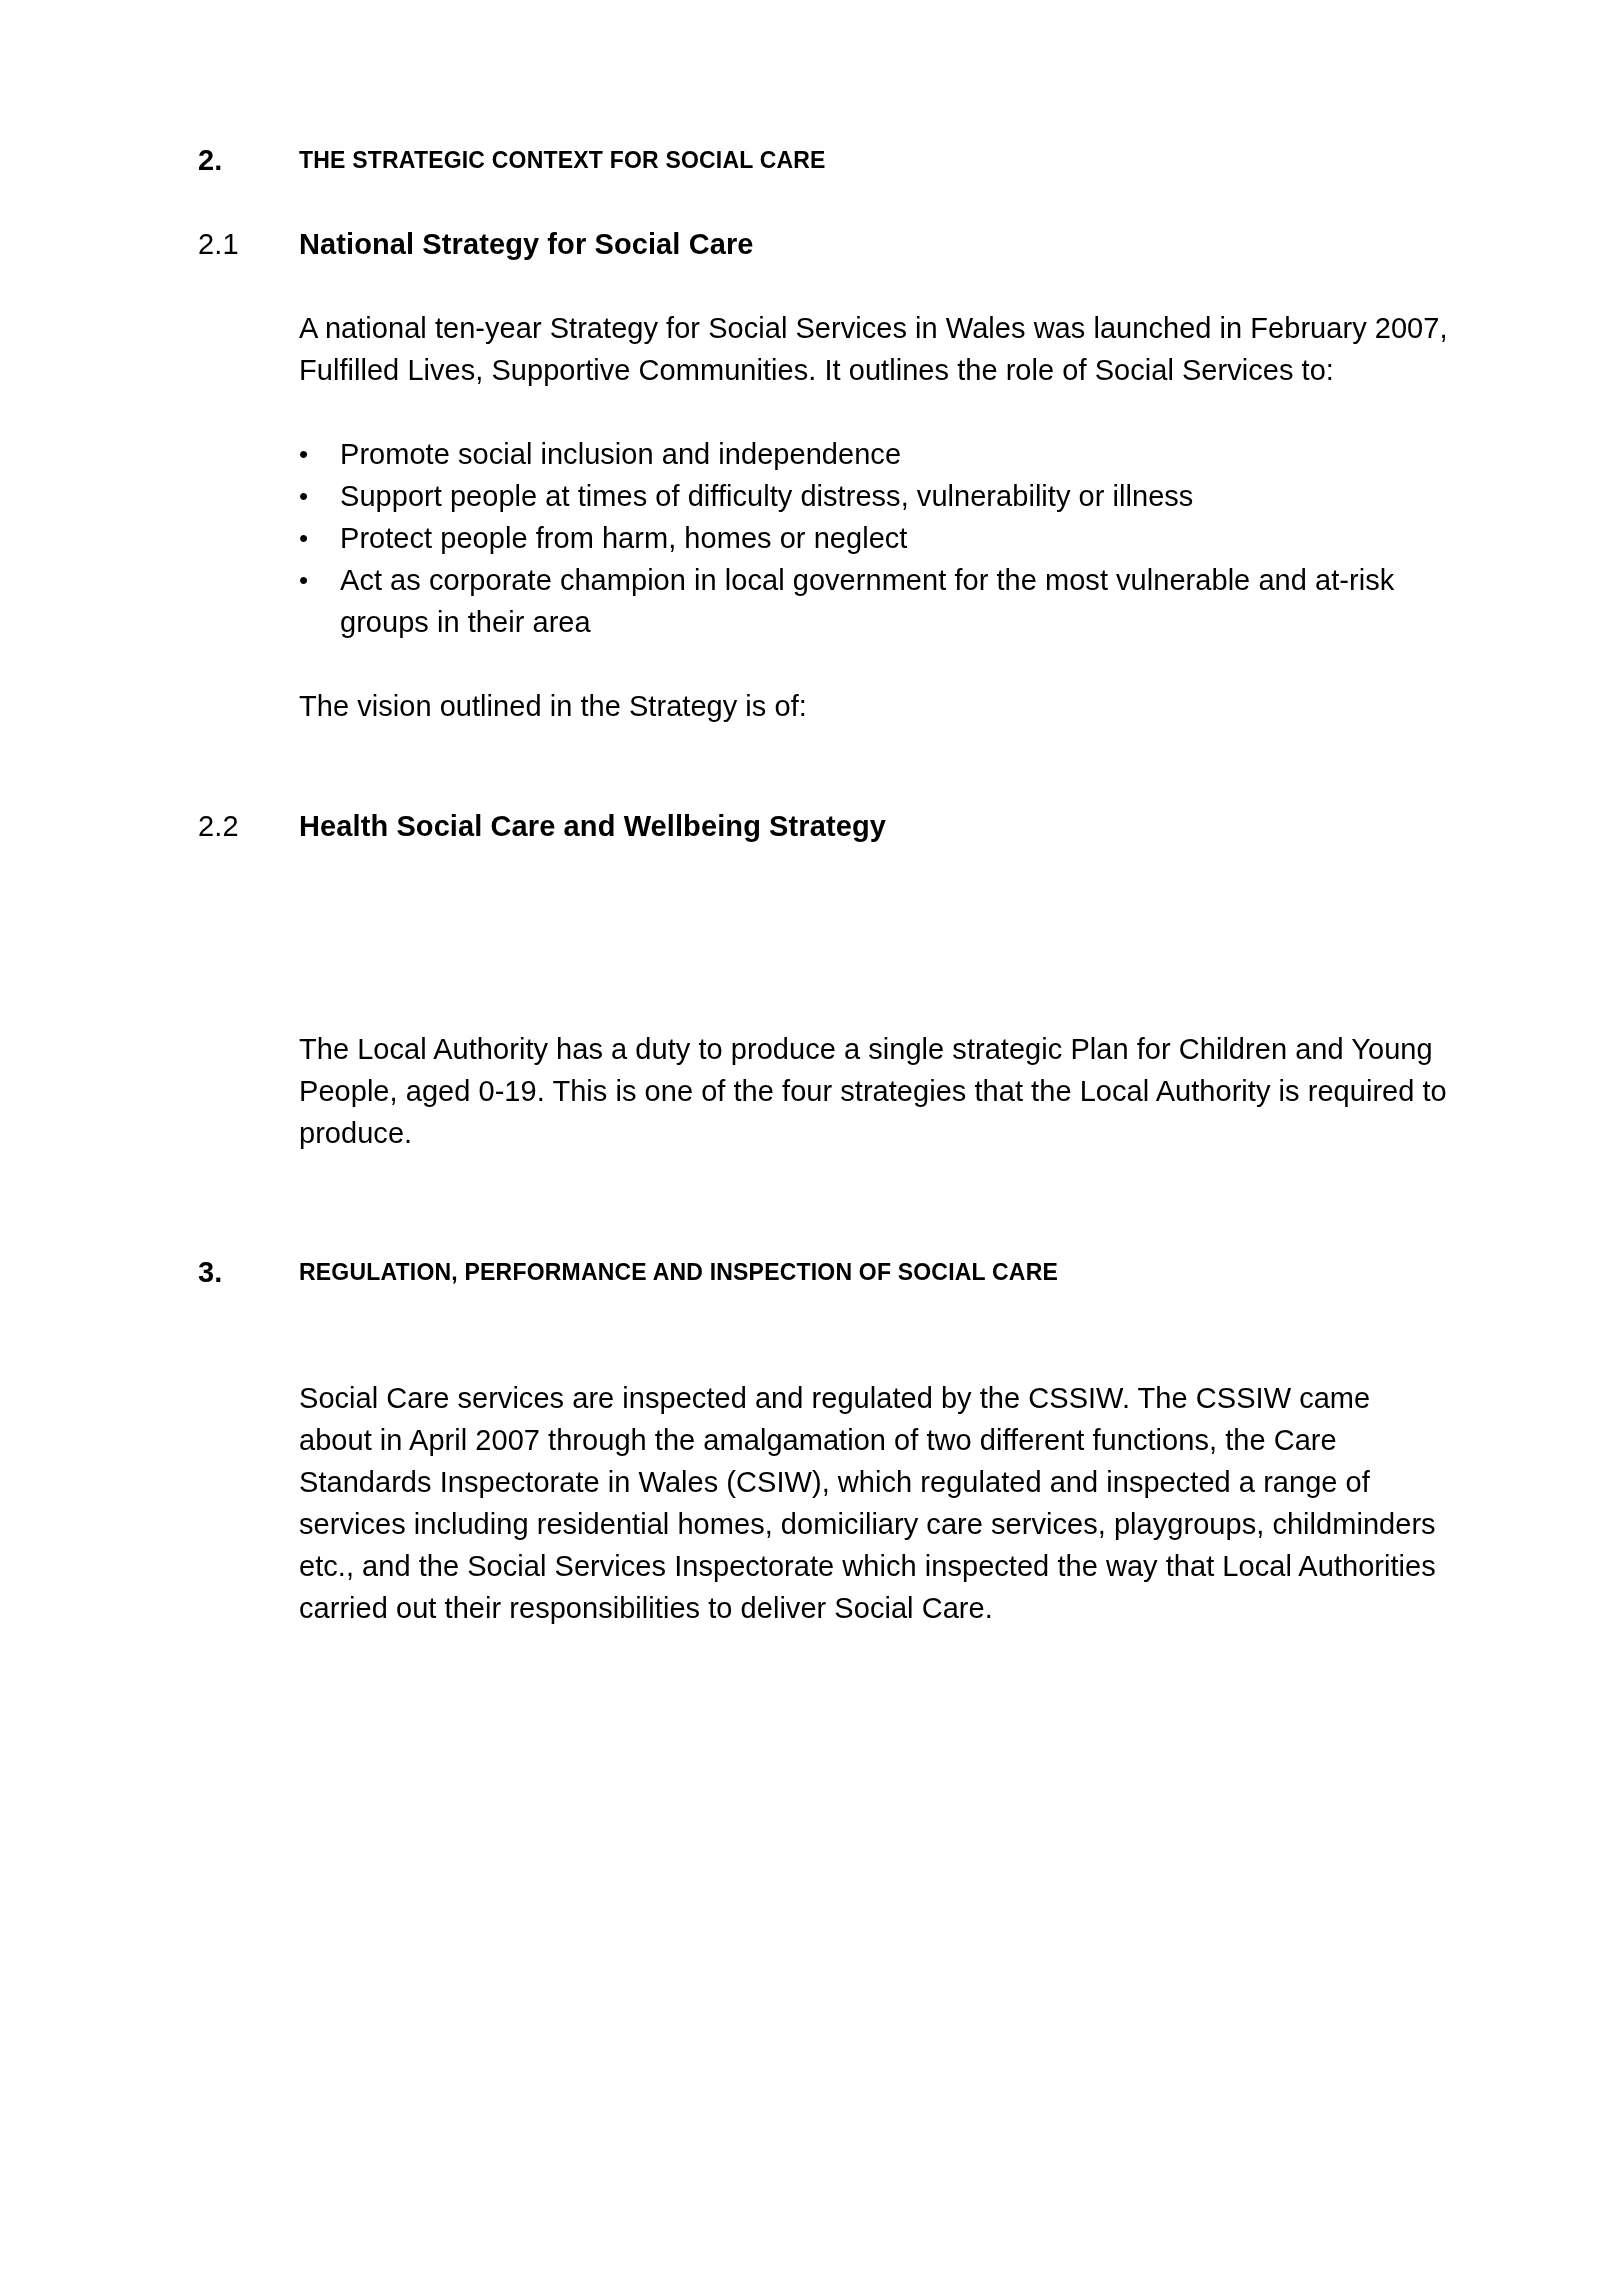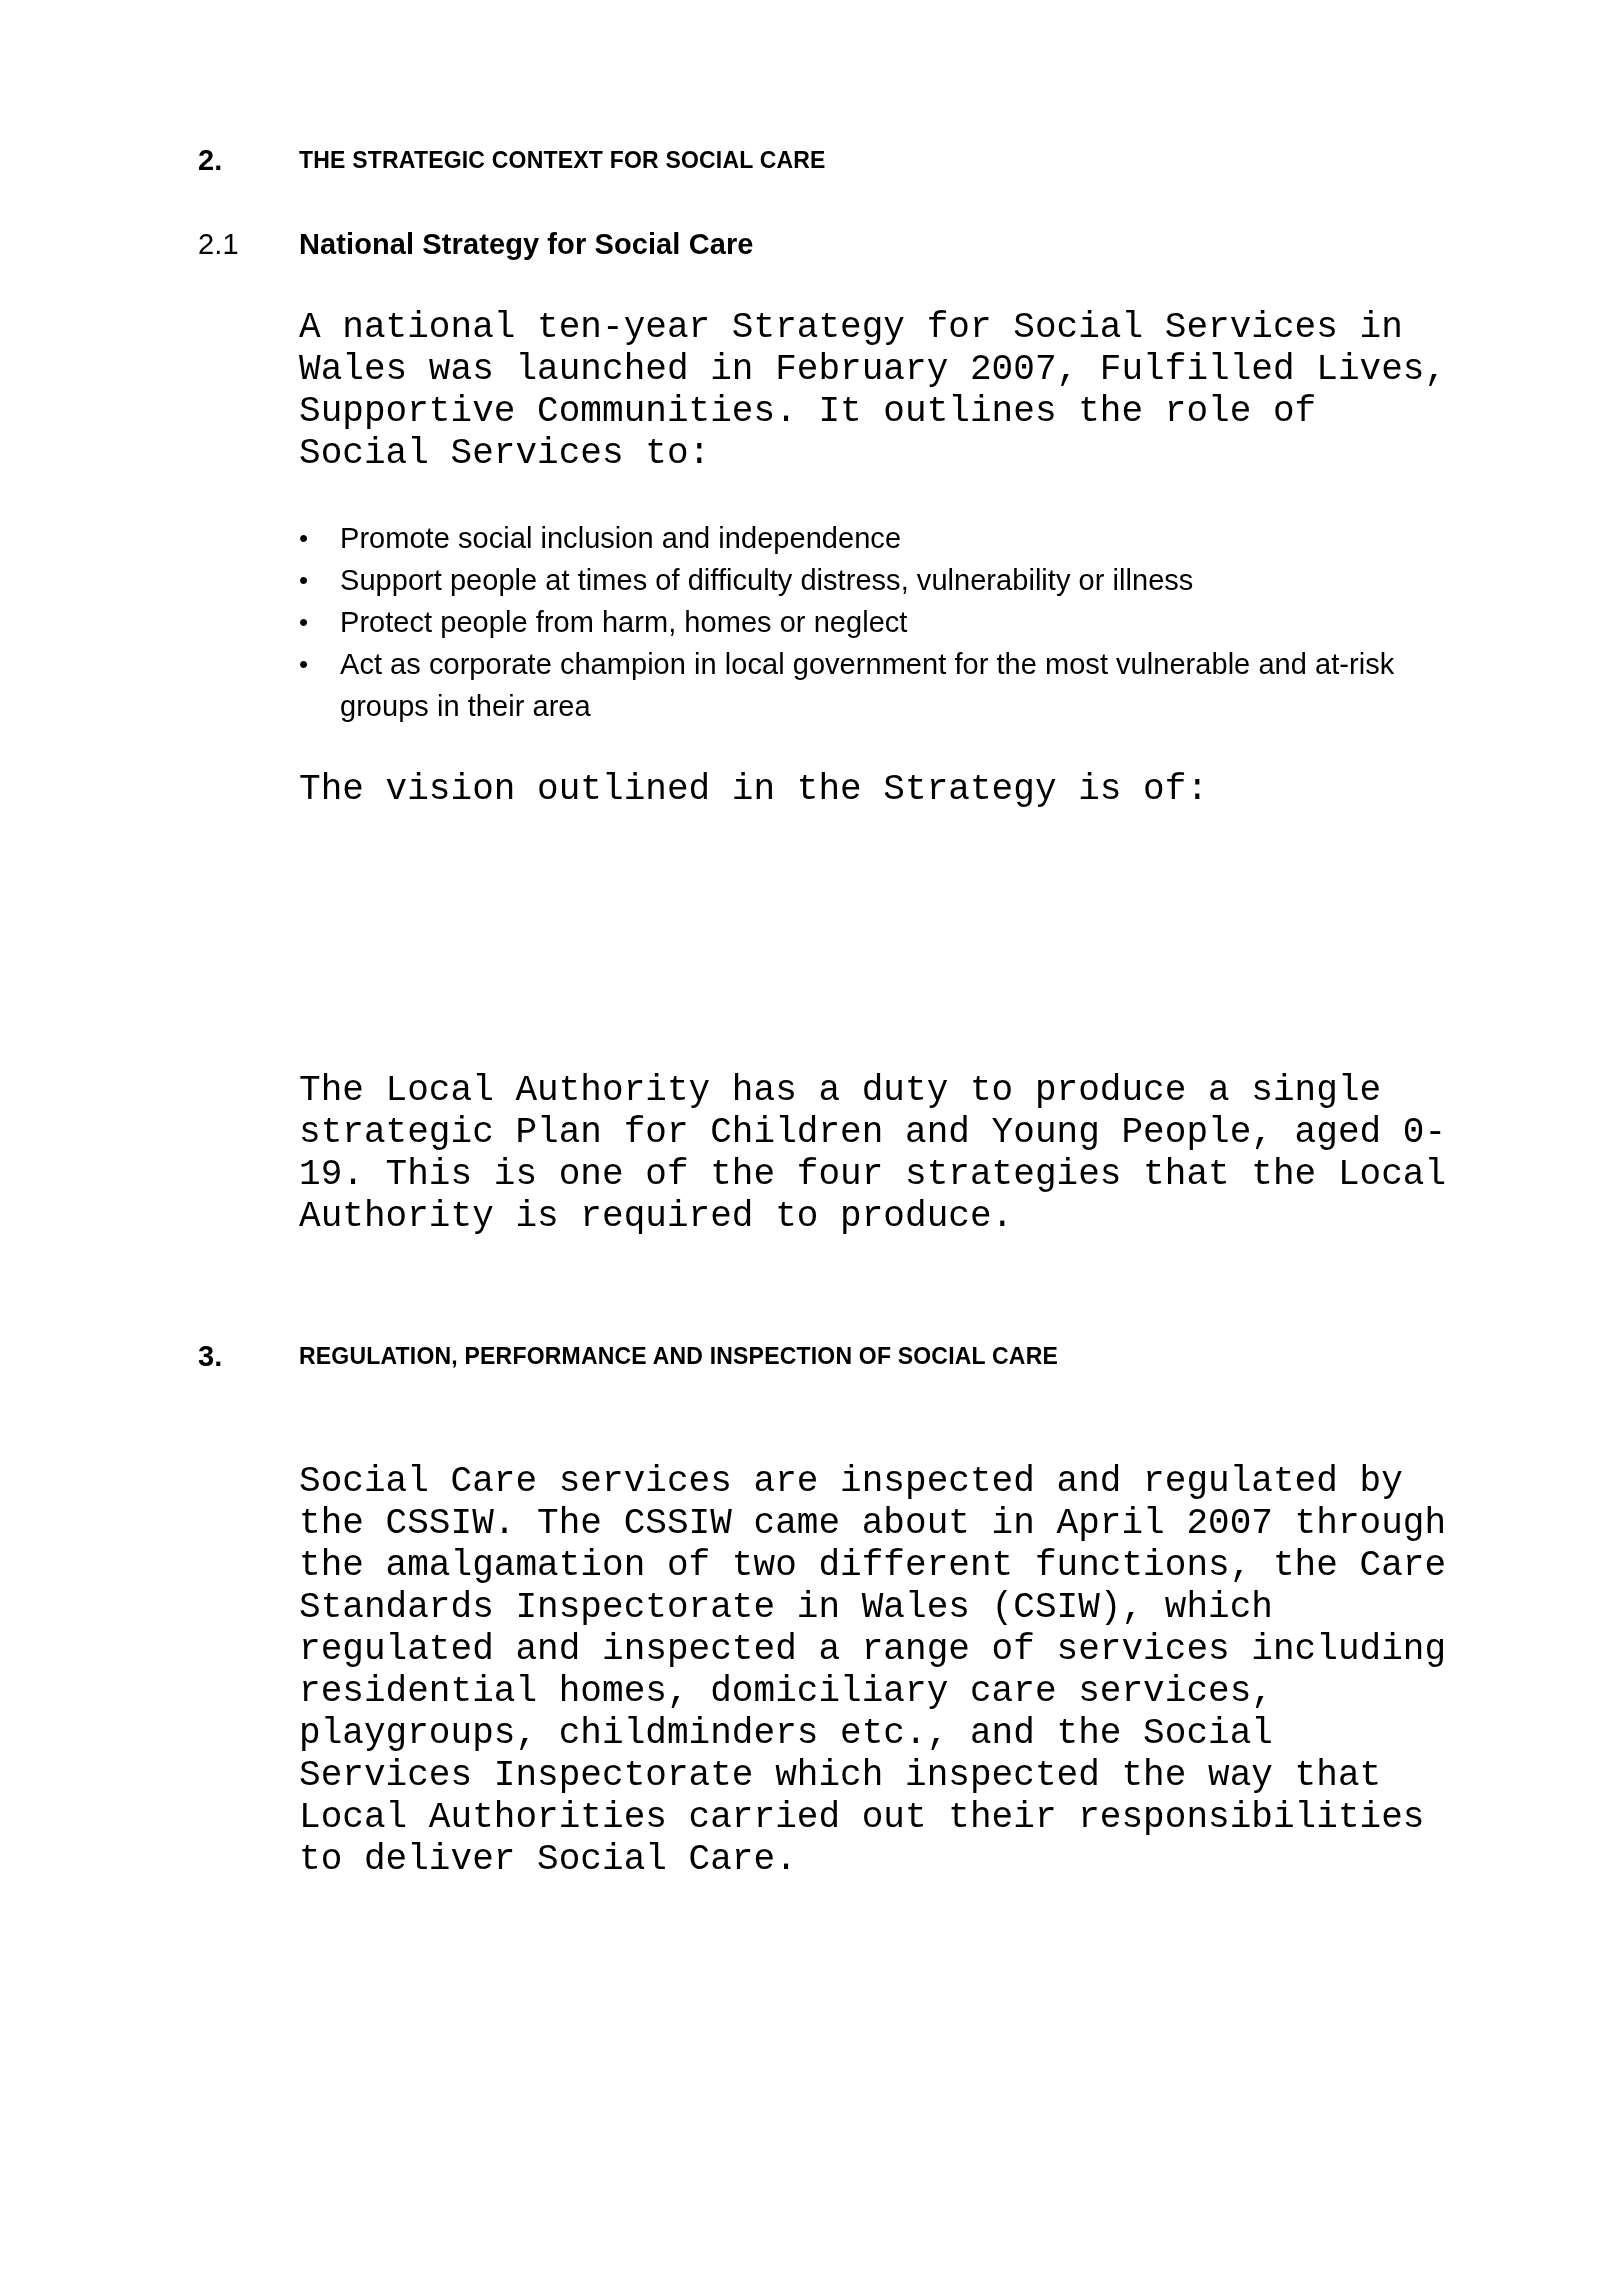--- a/index.html
+++ b/index.html
@@ -52,25 +52,24 @@
   }
   .h-minor {
     font-size: 29px;
     line-height: 42px;
     font-weight: bold;
     letter-spacing: 0.1px;
   }
 
   
   .para {
-    font-size: 36px;
+    font-size: 29px;
     line-height: 42px;
     letter-spacing: 0.04px;
     margin: 0;
-    font-family: Liberation Mono, monospace;
   }
 
   
   .indent-block {
     margin-left: 101px;
   }
 
   
   ul.bullets {
     list-style: none;
@@ -151,20 +150,26 @@
       <div class="sp-md"></div>
 
       <p class="para">The vision outlined in the Strategy is of:</p>
 
       <div class="sp-sm"></div>
 
     </div>
 
     <div class="sp-lg"></div>
 
+    <div class="row">
+      <div class="num">2.2</div>
+      <div class="body-col">
+        <div class="h-minor">Health Social Care and Wellbeing Strategy</div>
+      </div>
+    </div>
 
     <div class="sp-md"></div>
 
 
     <div class="sp-xxl"></div>
 
 
     <div class="sp-md"></div>
 
     <div class="indent-block">

